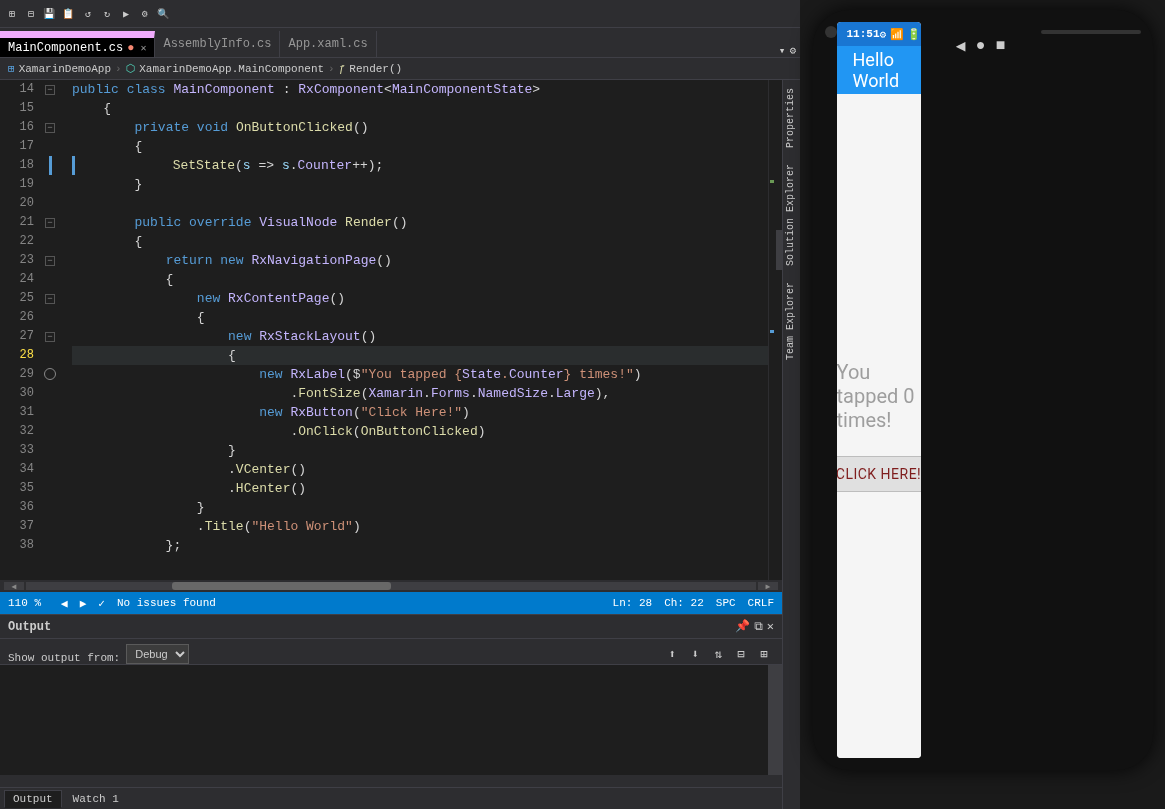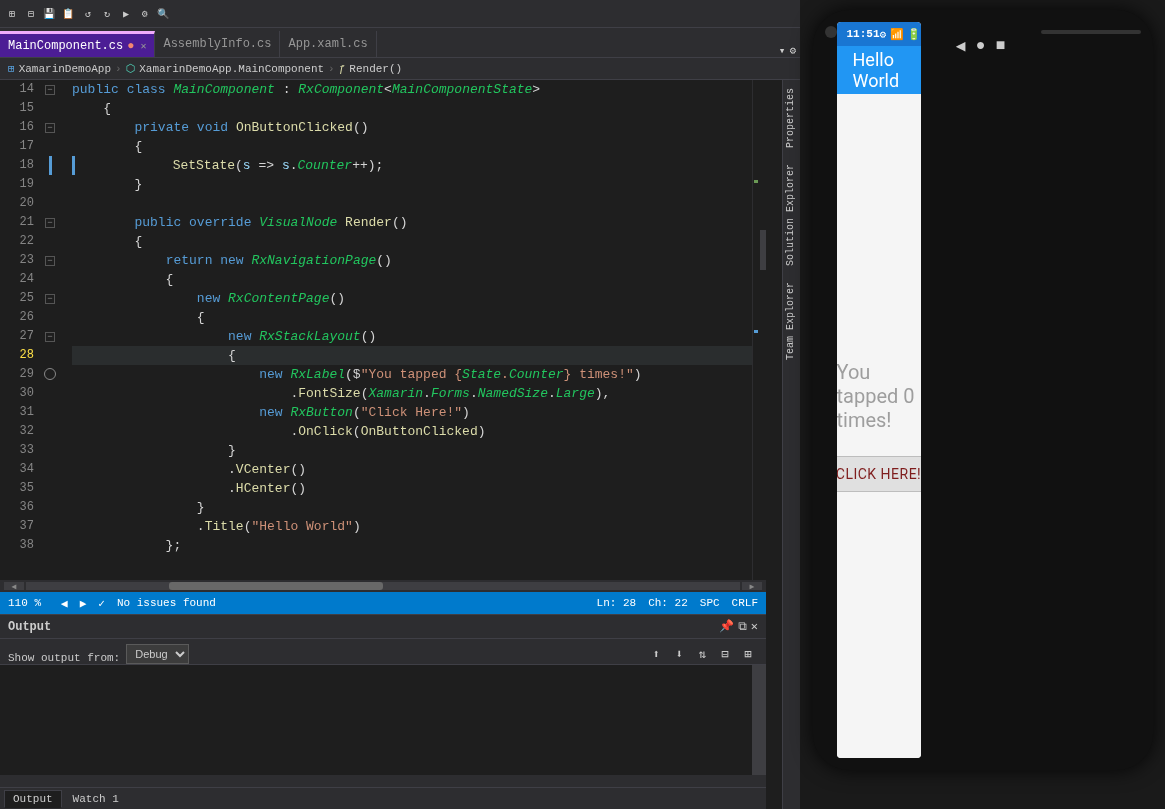--- a/index.html
+++ b/index.html
@@ -63,23 +63,23 @@
       align-items: center;
       font-size: 12px;
       color: #969696;
       background: #2d2d30;
       border-right: 1px solid #3f3f46;
       cursor: pointer;
       gap: 4px;
       white-space: nowrap;
     }
     .tab.active {
-      background: #4c1d95;
+      background: #000000;
       color: #ffffff;
-      border-top: 3px solid #f0abfc;
+      border-top: 7px solid #f0abfc;
     }
     .tab .close-btn {
       font-size: 10px;
       color: #969696;
       margin-left: 2px;
     }
     .tab-modified {
       color: #f48771;
       font-size: 12px;
     }
@@ -139,21 +139,21 @@
       display: flex;
       align-items: center;
       font-size: 13px;
       white-space: pre;
       line-height: 19px;
       position: relative;
     }
 
     
     .kw { color: #569cd6; }
-    .type { color: #22c55e; font-style: italic; }
+    .type { color: #c4b5fd; }
     .method { color: #dcdcaa; }
     .str { color: #ce9178; }
     .plain { color: #d4d4d4; }
     .param { color: #9cdcfe; }
 
     
     .gutter-area {
       width: 20px;
       background: #1e1e1e;
       position: relative;
@@ -457,21 +457,20 @@
 
     #outer-layout {
       display: flex;
       width: 1165px;
       height: 809px;
     }
 
     #ide-main {
       display: flex;
       flex: 1;
-      gap: 16px;
     }
 
     #ide-content {
       flex: 1;
       display: flex;
       flex-direction: column;
     }
 
     #code-outer {
       display: flex;

